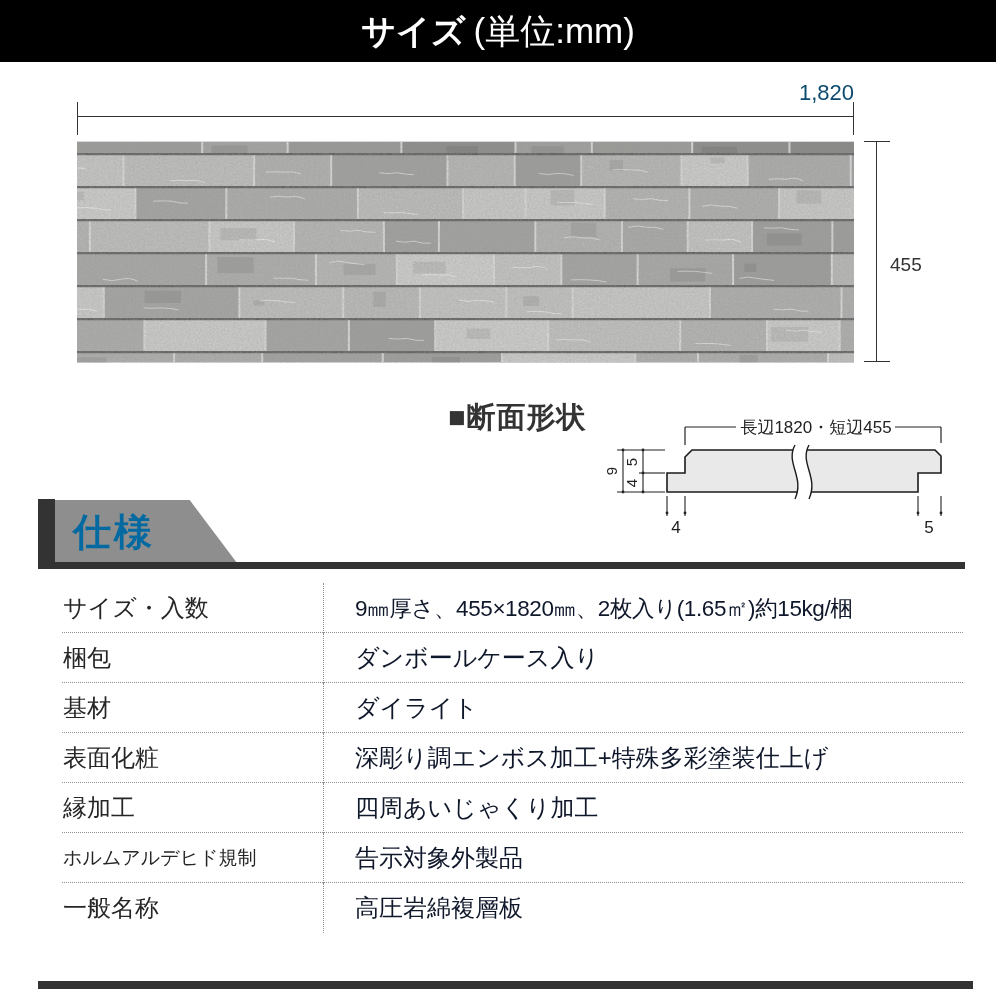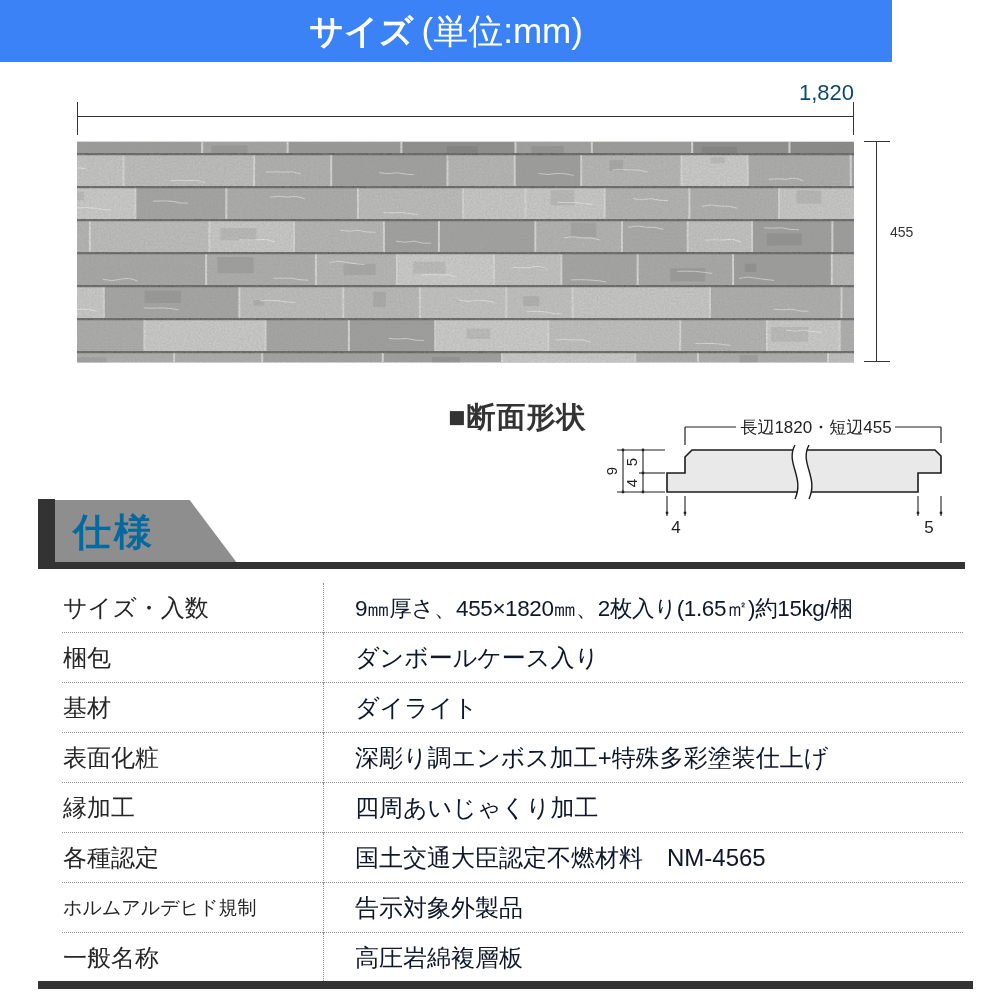--- a/index.html
+++ b/index.html
@@ -1,32 +1,32 @@
 <!DOCTYPE html>
 <html><head>
 <meta charset="utf-8">
 <style>
   html,body{margin:0;padding:0;background:#fff;}
   .canvas{position:relative;width:1000px;height:1000px;background:#ffffff;overflow:hidden;
           font-family:"Liberation Sans","DejaVu Sans",sans-serif;color:#262626;}
 
   
-  .topbar{position:absolute;left:0;top:0;width:892px;height:62px;background:#3b82f6;
+  .topbar{position:absolute;left:0;top:0;width:996px;height:62px;background:#000000;
           display:flex;align-items:baseline;justify-content:center;gap:8px;}
   .topbar .title{color:#fff;font-size:34px;font-weight:700;line-height:62px;}
   .topbar .unit{color:#fff;font-size:35px;font-weight:400;}
 
   
   .dim-label-top{position:absolute;left:77px;top:80px;width:777px;text-align:right;
                  font-size:22px;color:#0c4a6e;}
   .dim-line-top{position:absolute;left:77px;top:116px;width:777px;height:0;border-top:1px solid #333;}
   .dim-tick-v{position:absolute;width:1px;height:33px;top:102px;background:#333;}
   .dim-line-right{position:absolute;left:876px;top:141px;width:1px;height:221px;background:#333;}
   .dim-tick-h{position:absolute;left:864px;width:26px;height:1px;background:#333;}
-  .dim-label-right{position:absolute;left:890px;top:224px;font-size:14px;color:#333;}
+  .dim-label-right{position:absolute;left:890px;top:254px;font-size:19px;color:#333;}
 
   .stone-svg{position:absolute;left:77px;top:141px;}
 
   
   .cross-heading{position:absolute;left:448px;top:398px;font-size:29px;font-weight:700;color:#333;letter-spacing:1px;}
   .cross-svg{position:absolute;left:595px;top:415px;}
   .cross-svg text{font-family:"Liberation Sans","DejaVu Sans",sans-serif;fill:#222;}
 
   
   .banner-black-bar{position:absolute;left:38px;top:499px;width:17px;height:69px;background:#333333;}
@@ -310,24 +310,20 @@
       </div>
       <div class="spec-row">
         <div class="spec-label">表面化粧</div>
         <div class="spec-value">深彫り調エンボス加工+特殊多彩塗装仕上げ</div>
       </div>
       <div class="spec-row">
         <div class="spec-label">縁加工</div>
         <div class="spec-value">四周あいじゃくり加工</div>
       </div>
       <div class="spec-row">
-        <div class="spec-label">各種認定</div>
-        <div class="spec-value">国土交通大臣認定不燃材料　NM-4565</div>
-      </div>
-      <div class="spec-row">
         <div class="spec-label small">ホルムアルデヒド規制</div>
         <div class="spec-value">告示対象外製品</div>
       </div>
       <div class="spec-row">
         <div class="spec-label">一般名称</div>
         <div class="spec-value">高圧岩綿複層板</div>
       </div>
     </div>
 
   <div class="bottom-bar"></div>

